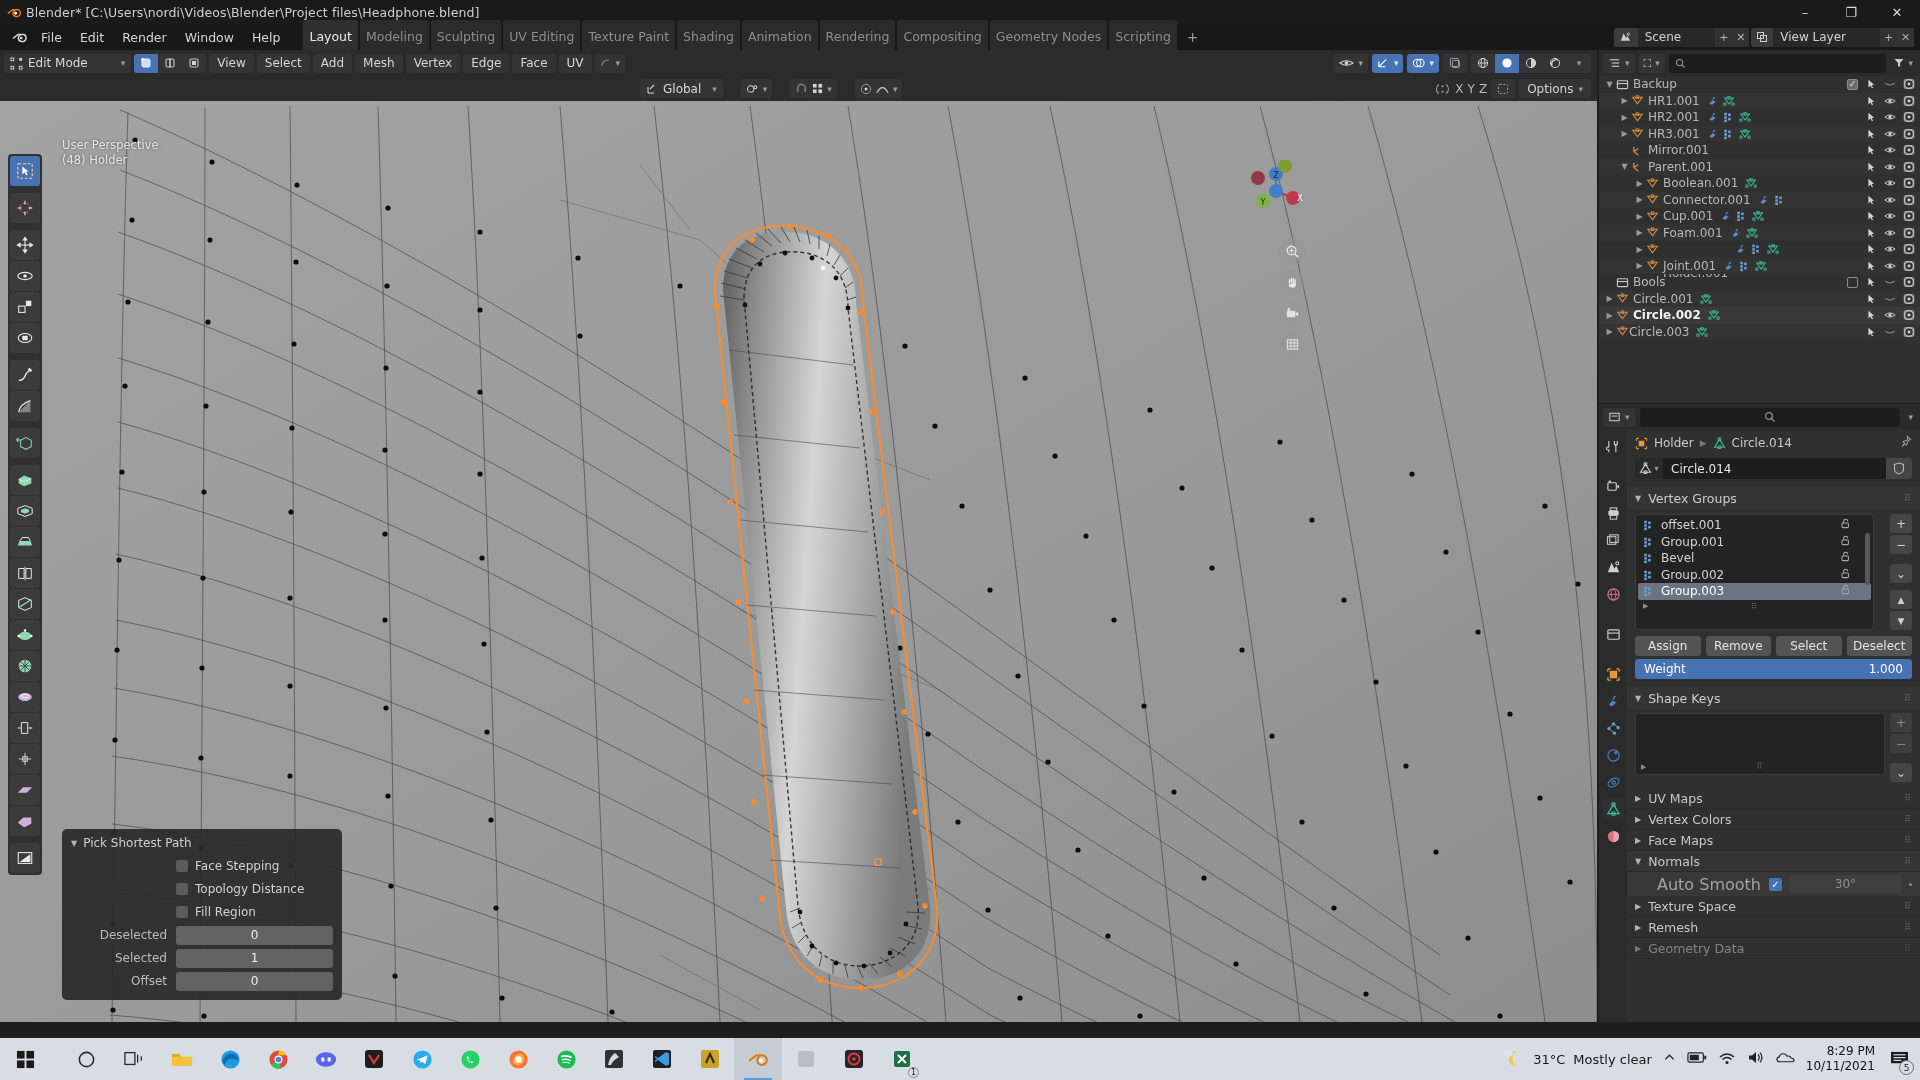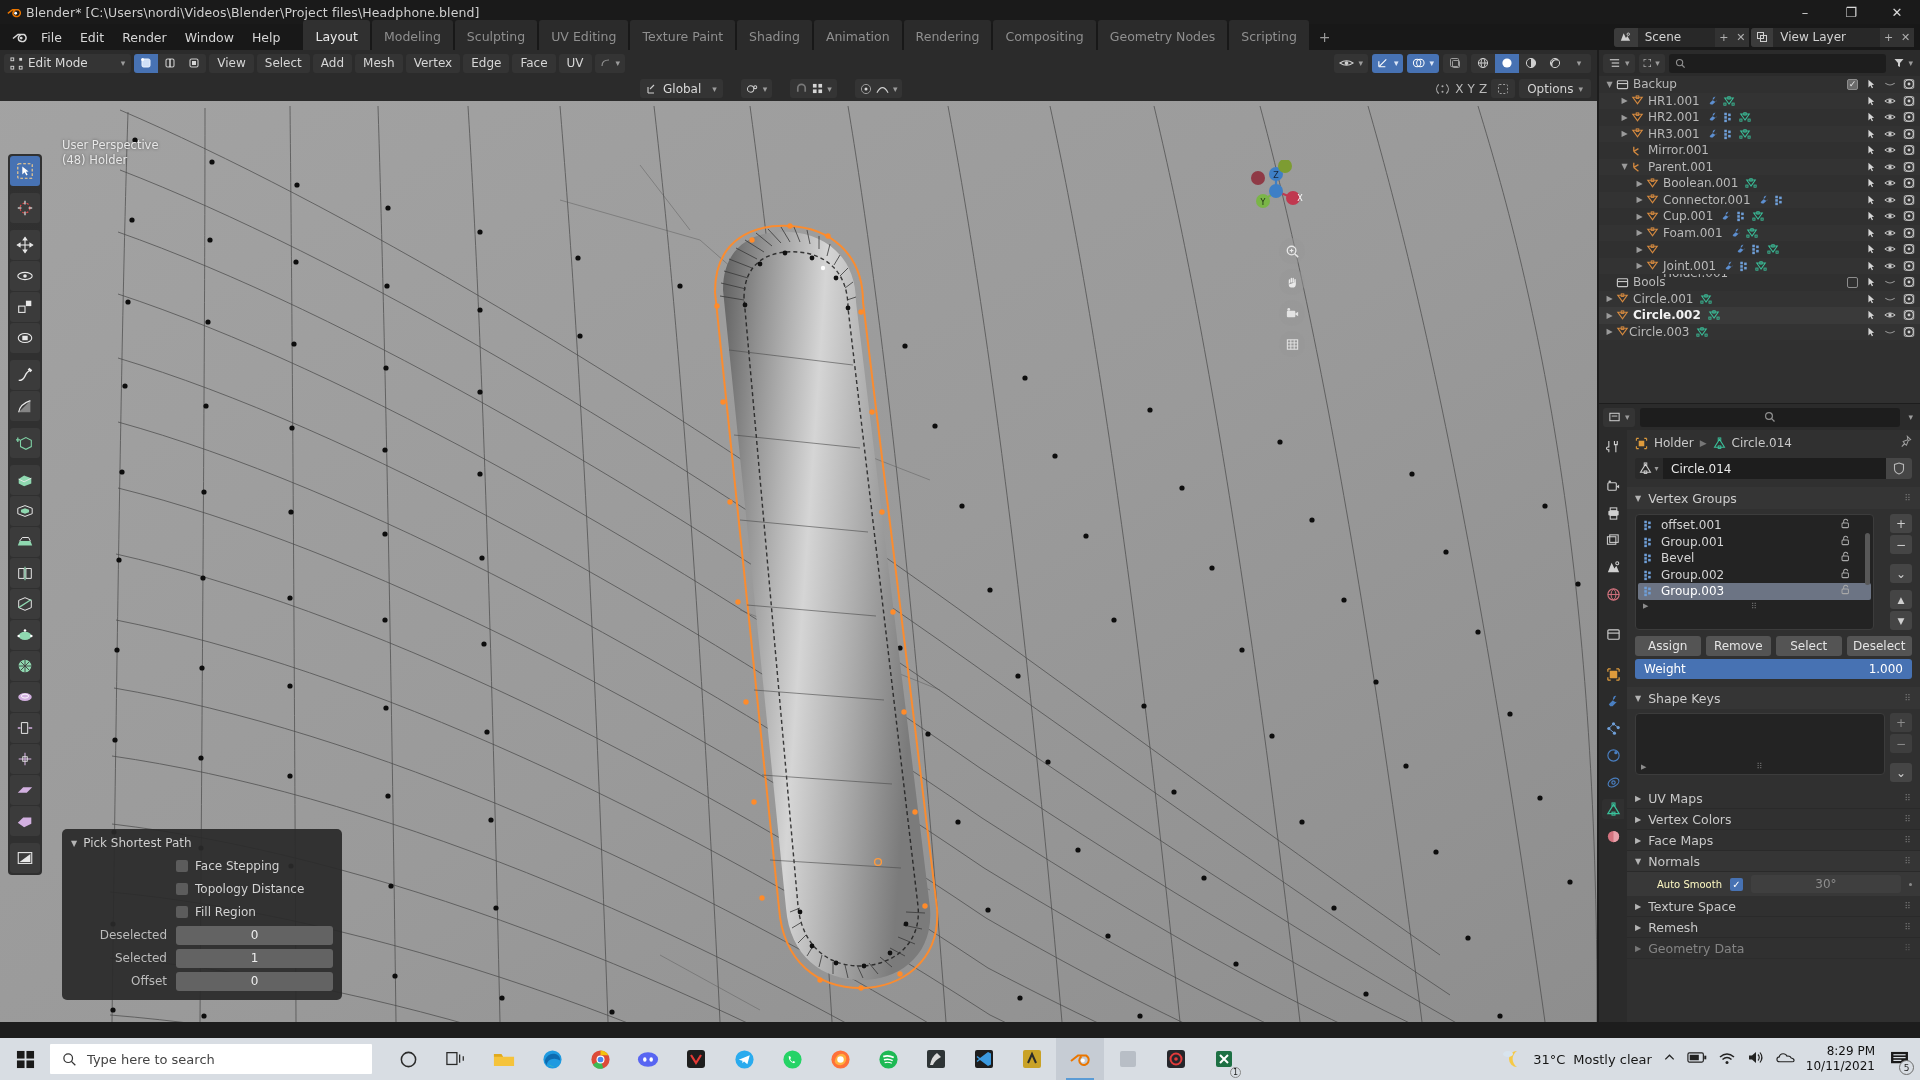--- a/index.html
+++ b/index.html
@@ -27,21 +27,21 @@
 
   
   .topbar {
     position: absolute; left: 0; top: 24px; width: 1920px; height: 26px;
     background: #181818; display: flex; align-items: center; padding-left: 6px;
   }
   .bl-logo { width: 26px; display:flex; align-items:center; justify-content:center; }
   .menu-item { padding: 2px 9px; font-size: 12.5px; color: #d6d6d6; border-radius: 3px; }
   .ws-tabs { display: flex; align-items: center; margin-left: 14px; height: 26px; }
   .ws-tab {
-    padding: 4px 12px 5px; font-size: 12.5px; color: #8f8f8f;
+    padding: 4px 6px 5px; font-size: 12.5px; color: #8f8f8f;
     background: #2b2b2b; margin-right: 2px; border-radius: 3px 3px 0 0; height: 34px;
     display: flex; align-items: center;
   }
   .ws-tab.active { background: #303030; color: #e9e9e9; }
   .ws-add { padding: 2px 8px; color: #9a9a9a; font-size: 14px; }
   .topbar-right { position: absolute; right: 6px; top: 0; height: 26px; display: flex; align-items: center; gap: 2px; }
   .scene-box, .viewlayer-box {
     display: flex; align-items: center; height: 19px; background: #282828;
     border-radius: 3px; font-size: 12px; color: #d2d2d2;
   }
@@ -186,21 +186,21 @@
                 font-size:12px; color:#fff; }
   .sk-box { margin:4px 8px 0; display:flex; gap:5px; }
   .sk-list { flex:1; height:62px; background:#232323; border:1px solid #3c3c3c; border-radius:4px; position:relative; }
   .sk-foot { position:absolute; bottom:1px; left:0; right:0; height:13px; display:flex;
              align-items:center; justify-content:center; }
   .coll-row { height:21px; display:flex; align-items:center; gap:7px; padding:0 8px; font-size:12.5px;
               color:#c8c8c8; background:#303030; border-bottom:1px solid #2a2a2a; }
   .coll-row .grip { margin-left:auto; color:#6f6f6f; font-size:9px; letter-spacing:1px; }
   .norm-row { height:24px; display:flex; align-items:center; gap:8px; padding:0 8px 0 30px;
               background:#383838; }
-  .norm-lbl { font-size:10px; color:#fef9c3; }
+  .norm-lbl { font-size:16px; color:#a3a3a3; }
   .chk-on { width:13px; height:13px; background:#4772b3; border-radius:2px; display:flex;
             align-items:center; justify-content:center; color:#fff; font-size:10px; }
   .ang-field { flex:1; height:18px; background:#3f3f3f; border-radius:3px; display:flex;
                align-items:center; justify-content:center; font-size:12px; color:#8e8e8e; }
   .dot { width:3px;height:3px;border-radius:50%;background:#8a8a8a; }
 
   
   .statusbar { position:absolute; left:0; bottom:42px; width:1920px; height:20px; background:#232323;
                display:flex; align-items:center; }
   .sb-right { position:absolute; right:10px; font-size:11.5px; color:#a5a5a5; }
@@ -2065,27 +2065,20 @@
 
   <div class="taskbar">
     <div class="start">
       <svg width="19" height="19" viewBox="0 0 20 20">
         <rect x="1" y="1" width="8" height="8" fill="#1a1a1a"></rect>
           <rect x="11" y="1" width="8" height="8" fill="#1a1a1a"></rect>
         <rect x="1" y="11" width="8" height="8" fill="#1a1a1a"></rect>
           <rect x="11" y="11" width="8" height="8" fill="#1a1a1a"></rect>
       </svg>
     </div>
-    <div class="tb-search">
-      <svg width="15" height="15" viewBox="0 0 16 16">
-          <circle cx="6.6" cy="6.6" r="4.6" fill="none" stroke="#333" stroke-width="1.3"></circle>
-          <line x1="10" y1="10" x2="14.2" y2="14.2" stroke="#333" stroke-width="1.4"></line>
-        </svg>
-      <span>Type here to search</span>
-    </div>
     <div class="tb-apps">
       <div class="tb-app">
         <svg width="19" height="19" viewBox="0 0 20 20">
             <circle cx="10" cy="10" r="7.5" fill="none" stroke="#2a2a2a" stroke-width="1.6"></circle>
           </svg>
       </div>
       <div class="tb-app">
         <svg width="20" height="18" viewBox="0 0 22 18">
             <rect x="1" y="2" width="11" height="13" fill="none" stroke="#2a2a2a" stroke-width="1.4"></rect>
             <line x1="15" y1="4" x2="15" y2="13" stroke="#2a2a2a" stroke-width="1.4"></line>

